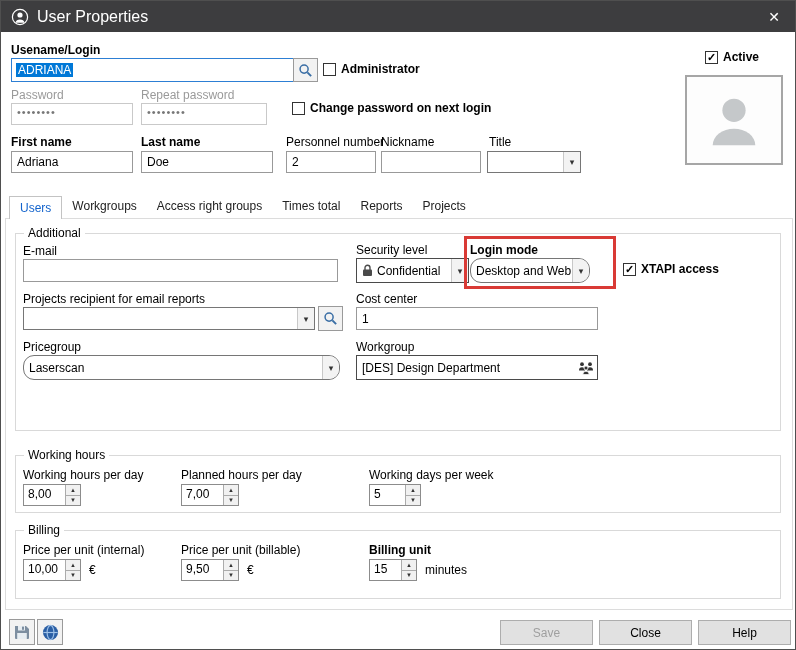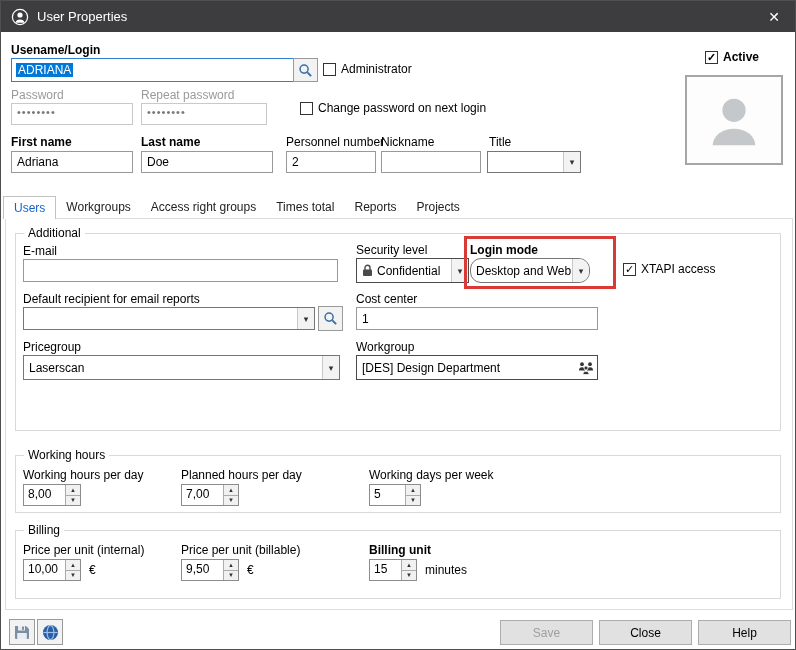--- a/index.html
+++ b/index.html
@@ -8,39 +8,39 @@
     position:relative; width:796px; height:650px; background:#fff;
     font-family:"Liberation Sans", sans-serif; font-size:12px; color:#000;
     border:1px solid #4f4f4f; overflow:hidden;
   }
   
   .titlebar {
     position:absolute; left:0; top:0; width:100%; height:31px;
     background:var(--titlebar,#3d3d3f); color:#fff;
     display:flex; align-items:center; padding:0 10px;
   }
-  .titlebar .title { margin-left:8px; font-size:13px; }
+  .titlebar .title { margin-left:8px; font-size:16px; }
   .close-btn { margin-left:auto; width:22px; text-align:center; font-size:14px; cursor:default; }
   
   .lbl { position:absolute; white-space:nowrap; line-height:14px; }
   .lbl.bold { font-weight:bold; }
   .lbl.dim { color:#9a9a9a; }
   .txt {
     position:absolute; border:1px solid #999; background:#fff;
     font-family:"Liberation Sans",sans-serif; font-size:12px; padding:2px 5px; color:#000;
   }
   input.txt { outline:none; }
   .txt.pwd { color:#777; letter-spacing:1px; font-size:11px; border-color:#c9c9c9; }
   .fakebox { position:absolute; border:1px solid var(--focus_border,#0078d7); background:#fff; display:flex; align-items:center; padding:0 4px; }
   .sel { background:var(--selection,#0078d7); color:#fff; padding:0 2px; }
   .btn-sq {
     position:absolute; border:1px solid #9a9a9a; background:#f2f2f2;
     display:flex; align-items:center; justify-content:center; cursor:default;
   }
-  .chk { position:absolute; display:flex; align-items:center; gap:5px; }
+  .chk { position:absolute; display:flex; align-items:center; gap:5px;font-weight:bold; }
   .chk .box {
     width:13px; height:13px; border:1px solid #333; background:#fff; flex:none;
     display:flex; align-items:center; justify-content:center; font-size:11px; line-height:1;
   }
   .combo {
     position:absolute; border:1px solid #767676; background:#fff;
     display:flex; align-items:center; padding-left:5px; overflow:hidden;
   }
   .combo.dark { border-color:#4a4a4a; }
   .combo .cval { flex:1; white-space:nowrap; overflow:hidden; }
@@ -50,21 +50,21 @@
   }
   .combo .ficon { flex:none; margin-right:4px; display:flex; }
   .groupbox { position:absolute; border:1px solid #d9d9d9; }
   .group-label { position:absolute; top:-8px; left:8px; background:#fff; padding:0 4px; line-height:15px; }
   .spin { position:absolute; border:1px solid #8c8c8c; background:#fff; display:flex; }
   .spin .val { flex:1; padding:2px 4px; white-space:nowrap; }
   .spin .btns { width:15px; flex:none; border-left:1px solid #ababab; display:flex; flex-direction:column; }
   .spin .btns span { flex:1; display:flex; align-items:center; justify-content:center; font-size:6px; color:#333; background:#f1f1f1; }
   .spin .btns span:first-child { border-bottom:1px solid #ababab; }
   
-  .tabs { position:absolute; left:2px; top:195px; display:flex; align-items:center; z-index:5; }
+  .tabs { position:absolute; left:8px; top:195px; display:flex; align-items:flex-start; z-index:5; }
   .tab { padding:3px 10px 4px 10px; height:21px; color:#222; cursor:default; }
   .tab.active {
     height:23px; background:#fff; color:var(--tab_active,#1464cc);
     border:1px solid #c3c3c3; border-bottom:none; padding-top:4px;
   }
   .panel { position:absolute; left:4px; top:217px; width:788px; height:392px; border:1px solid #dcdcdc; background:#fff; }
   .annotation { position:absolute; border:3px solid var(--annotation,#d93a35); z-index:4; background:transparent; }
   
   .photo { position:absolute; border:2px solid #a6a6a6; background:#fdfdfd; display:flex; align-items:center; justify-content:center; }
   
@@ -106,21 +106,21 @@
   </div>
   <div class="chk" style="left:322px; top:61px;">
     <span class="box"></span>
     <span>Administrator</span>
   </div>
 
   <div class="lbl dim" style="left:10px; top:87px;">Password</div>
   <div class="lbl dim" style="left:140px; top:87px;">Repeat password</div>
   <div class="txt pwd" style="left:10px; top:102px; width:122px; height:22px;">••••••••</div>
   <div class="txt pwd" style="left:140px; top:102px; width:126px; height:22px;">••••••••</div>
-  <div class="chk" style="left:299px; top:100px;align-items:flex-end;">
+  <div class="chk" style="left:291px; top:100px;align-items:flex-end;">
     <span class="box"></span>
     <span>Change password on next login</span>
   </div>
 
   <div class="lbl bold" style="left:10px; top:134px;">First name</div>
   <div class="lbl bold" style="left:140px; top:134px;">Last name</div>
   <div class="lbl" style="left:285px; top:134px;">Personnel number</div>
   <div class="lbl" style="left:380px; top:134px;">Nickname</div>
   <div class="lbl" style="left:488px; top:134px;">Title</div>
 
@@ -180,39 +180,39 @@
     <span class="cval">Desktop and Web</span>
     <span class="arrow">▾</span>
   </div>
   <div class="annotation" style="left:463px; top:235px; width:152px; height:53px;"></div>
 
   <div class="chk" style="left:622px; top:261px;">
     <span class="box">✓</span>
     <span>XTAPI access</span>
   </div>
 
-  <div class="lbl" style="left:22px; top:291px;">Default recipient for email reports</div>
+  <div class="lbl" style="left:22px; top:291px;">Projects recipient for email reports</div>
   <div class="combo" style="left:22px; top:306px; width:292px; height:23px;">
     <span class="cval"></span>
     <span class="arrow">▾</span>
   </div>
   <div class="btn-sq" style="left:317px; top:305px; width:25px; height:25px;">
     <span style="display:flex;">
       <svg width="15" height="15" viewBox="0 0 16 16">
           <circle cx="6.5" cy="6.5" r="4.3" fill="none" stroke="#3a6ea5" stroke-width="1.6"></circle>
           <line x1="10" y1="10" x2="14" y2="14" stroke="#3a6ea5" stroke-width="2"></line>
         </svg>
     </span>
   </div>
 
   <div class="lbl" style="left:355px; top:291px;">Cost center</div>
   <input class="txt" style="left: 355px; top: 306px; width: 242px; height: 23px;" value="1">
 
   <div class="lbl" style="left:22px; top:339px;">Pricegroup</div>
-  <div class="combo" style="left:22px; top:354px; width:317px; height:25px;">
+  <div class="combo" style="left:22px; top:354px; width:317px; height:25px;border-radius:11px;">
     <span class="cval">Laserscan</span>
     <span class="arrow">▾</span>
   </div>
 
   <div class="lbl" style="left:355px; top:339px;">Workgroup</div>
   <div class="combo dark" style="left:355px; top:354px; width:242px; height:25px;">
     <span class="cval">[DES] Design Department</span>
     <span class="ficon" style="margin-right:3px;">
       <svg width="16" height="14" viewBox="0 0 16 14">
           <circle cx="4" cy="3.2" r="1.9" fill="#333"></circle>

